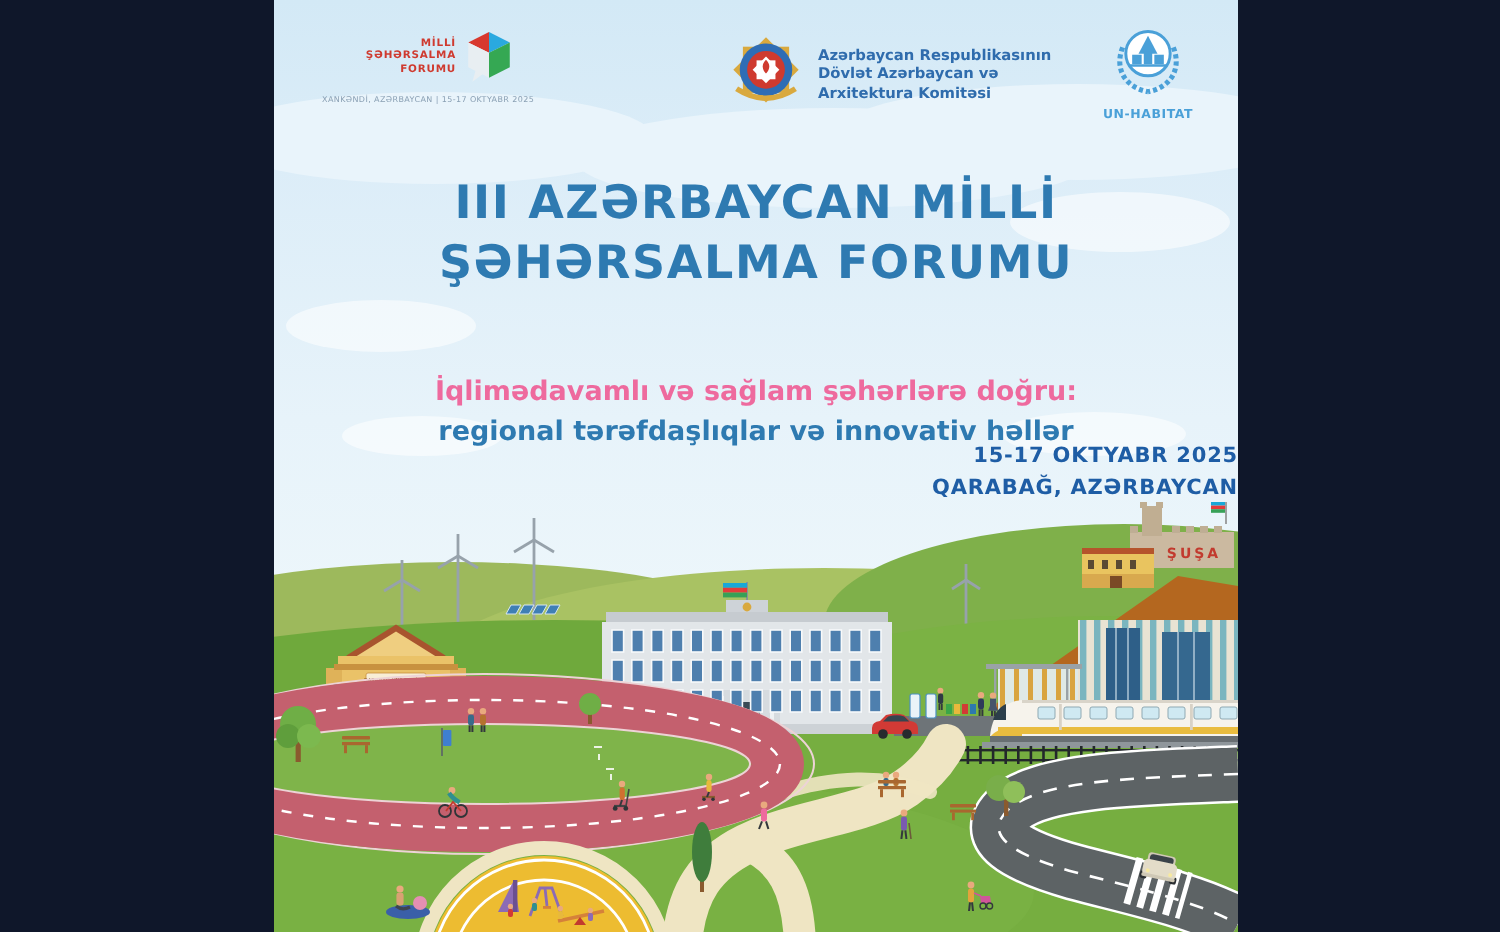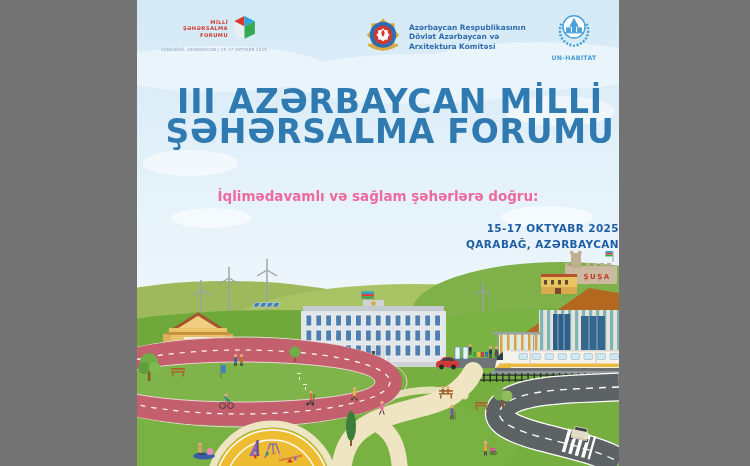--- a/index.html
+++ b/index.html
@@ -1,18 +1,18 @@
 <!DOCTYPE html>
 <html><head>
 <meta charset="utf-8">
 <style>
   * { margin:0; padding:0; box-sizing:border-box; }
   html,body { width:750px; height:466px; overflow:hidden; background:#c9cacb;
     font-family:"DejaVu Sans", sans-serif; }
-  .stage { position:relative; width:750px; height:466px; background:#737373; }
+  .stage { position:relative; width:750px; height:466px; background:#0f172a; }
   .poster { position:absolute; left:137px; top:0; width:482px; height:466px; overflow:hidden;
     background:linear-gradient(180deg,#d3e9f6 0%,#dcedf8 18%,#e7f3fa 45%,#eef7fb 70%); }
   .wavec { position:absolute; background:#e9f4fb; border-radius:50%; z-index:1; }
   .w1 { left:-30px; top:46px; width:220px; height:46px; }
   .w2 { left:150px; top:54px; width:260px; height:50px; }
   .w3 { right:-40px; top:42px; width:240px; height:48px; }
   .cloud { position:absolute; background:rgba(255,255,255,.55); border-radius:50%; z-index:1; }
   .c1 { left:6px;  top:150px; width:95px;  height:26px; }
   .c2 { right:4px; top:96px;  width:110px; height:30px; }
   .c3 { left:34px; top:208px; width:80px;  height:20px; }
@@ -24,21 +24,21 @@
   .forum-text { text-align:right; color:#cf3a2f; font-weight:bold; font-size:5.2px;
     line-height:6.4px; letter-spacing:.4px; padding-top:3px; }
   .forum-caption { margin-top:4px; font-size:4px; color:#8aa0b4; white-space:nowrap;
     text-align:center; letter-spacing:.2px; }
   .committee { position:absolute; left:226px; top:16px; display:flex; align-items:center; gap:6px; }
   .committee-text { color:#2f6cad; font-weight:bold; font-size:7.4px; line-height:9.6px; }
   .unhabitat { position:absolute; left:408px; top:11px; width:58px; text-align:center; }
   .un-label { margin-top:1px; color:#4aa0d8; font-weight:bold; font-size:6.2px; letter-spacing:.3px; }
 
   .title { position:absolute; top:87px; left:0; width:100%; text-align:center; z-index:3;
-    color:#2e7ab1; font-weight:bold; font-size:33px; line-height:30px; letter-spacing:.8px;margin-left:12px; }
+    color:#2e7ab1; font-weight:bold; font-size:23px; line-height:30px; letter-spacing:.8px; }
   .subtitle { position:absolute; top:166px; left:0; width:100%; text-align:center; z-index:3;
     font-weight:bold; font-size:13.5px; line-height:20px;margin-top:20px; }
   .sub-pink { color:#ee6a9e; }
   .sub-blue { color:#2e7ab1; }
   .event { position:absolute; top:220px; left:0; width:100%; text-align:right; z-index:3;
     color:#1e5da5; font-weight:bold; font-size:10.5px; line-height:16px; letter-spacing:.4px; }
   .scene { position:absolute; left:0; bottom:0; width:482px; height:220px; z-index:2; display:block; }
 </style>
 </head>
 <body>
@@ -113,20 +113,21 @@
       </div>
     </div>
 
     <div class="title">
       <div>III AZƏRBAYCAN MİLLİ</div>
       <div>ŞƏHƏRSALMA FORUMU</div>
     </div>
 
     <div class="subtitle">
       <div class="sub-pink">İqlimədavamlı və sağlam şəhərlərə doğru:</div>
+      <div class="sub-blue">regional tərəfdaşlıqlar və innovativ həllər</div>
     </div>
 
     <div class="event">
       <div class="event-dates">15-17 OKTYABR 2025</div>
       <div class="event-loc">QARABAĞ, AZƏRBAYCAN</div>
     </div>
 
     <svg class="scene" viewBox="0 0 482 220" preserveAspectRatio="none">
       <defs>
         <g id="winrow">

